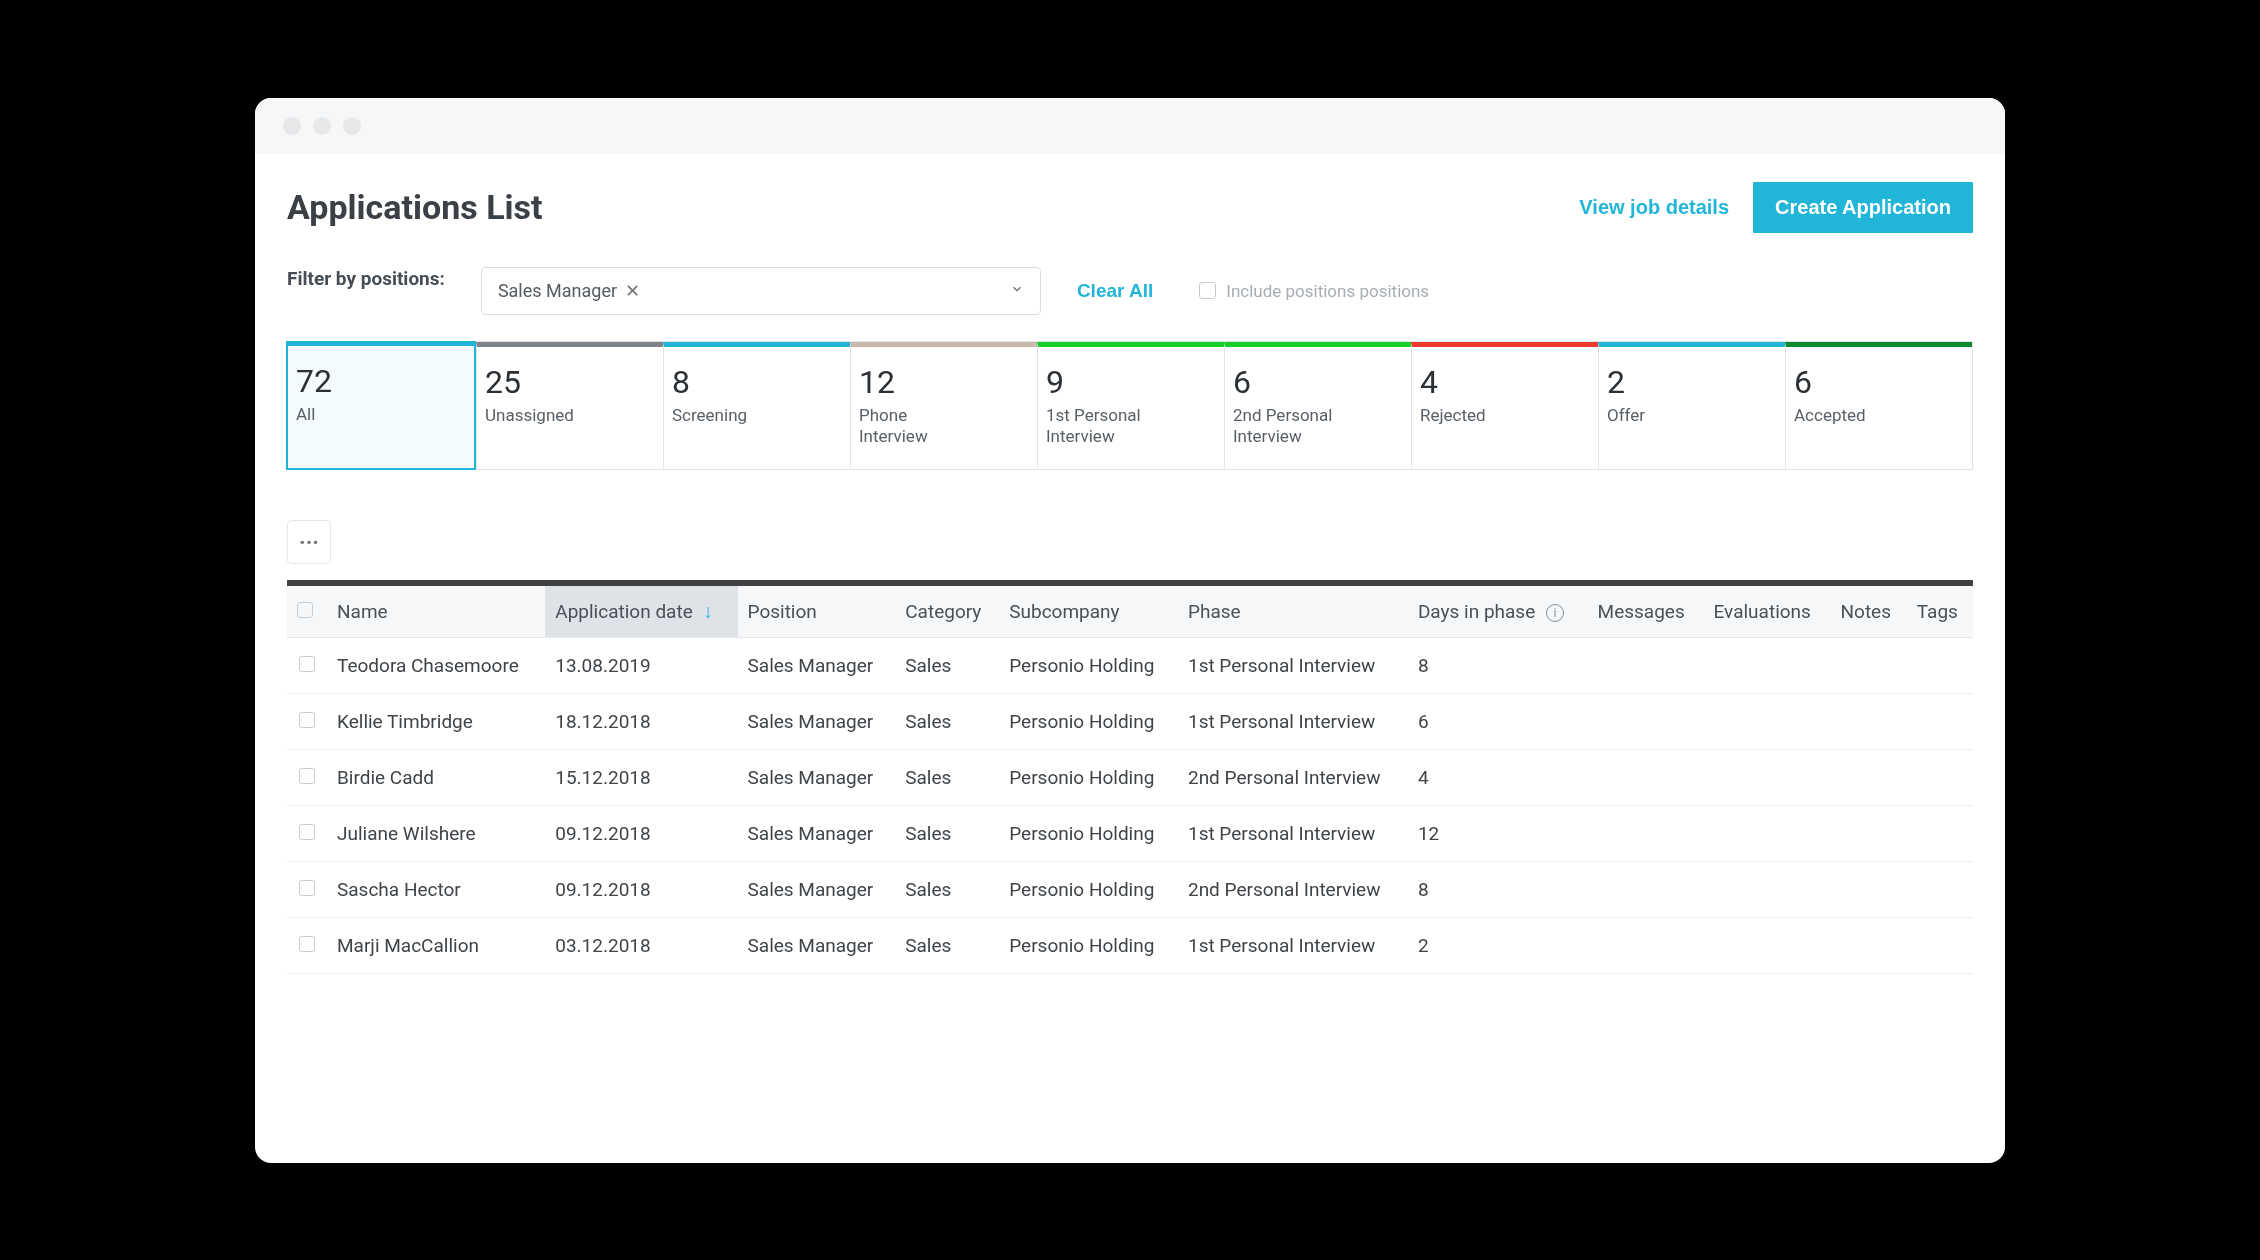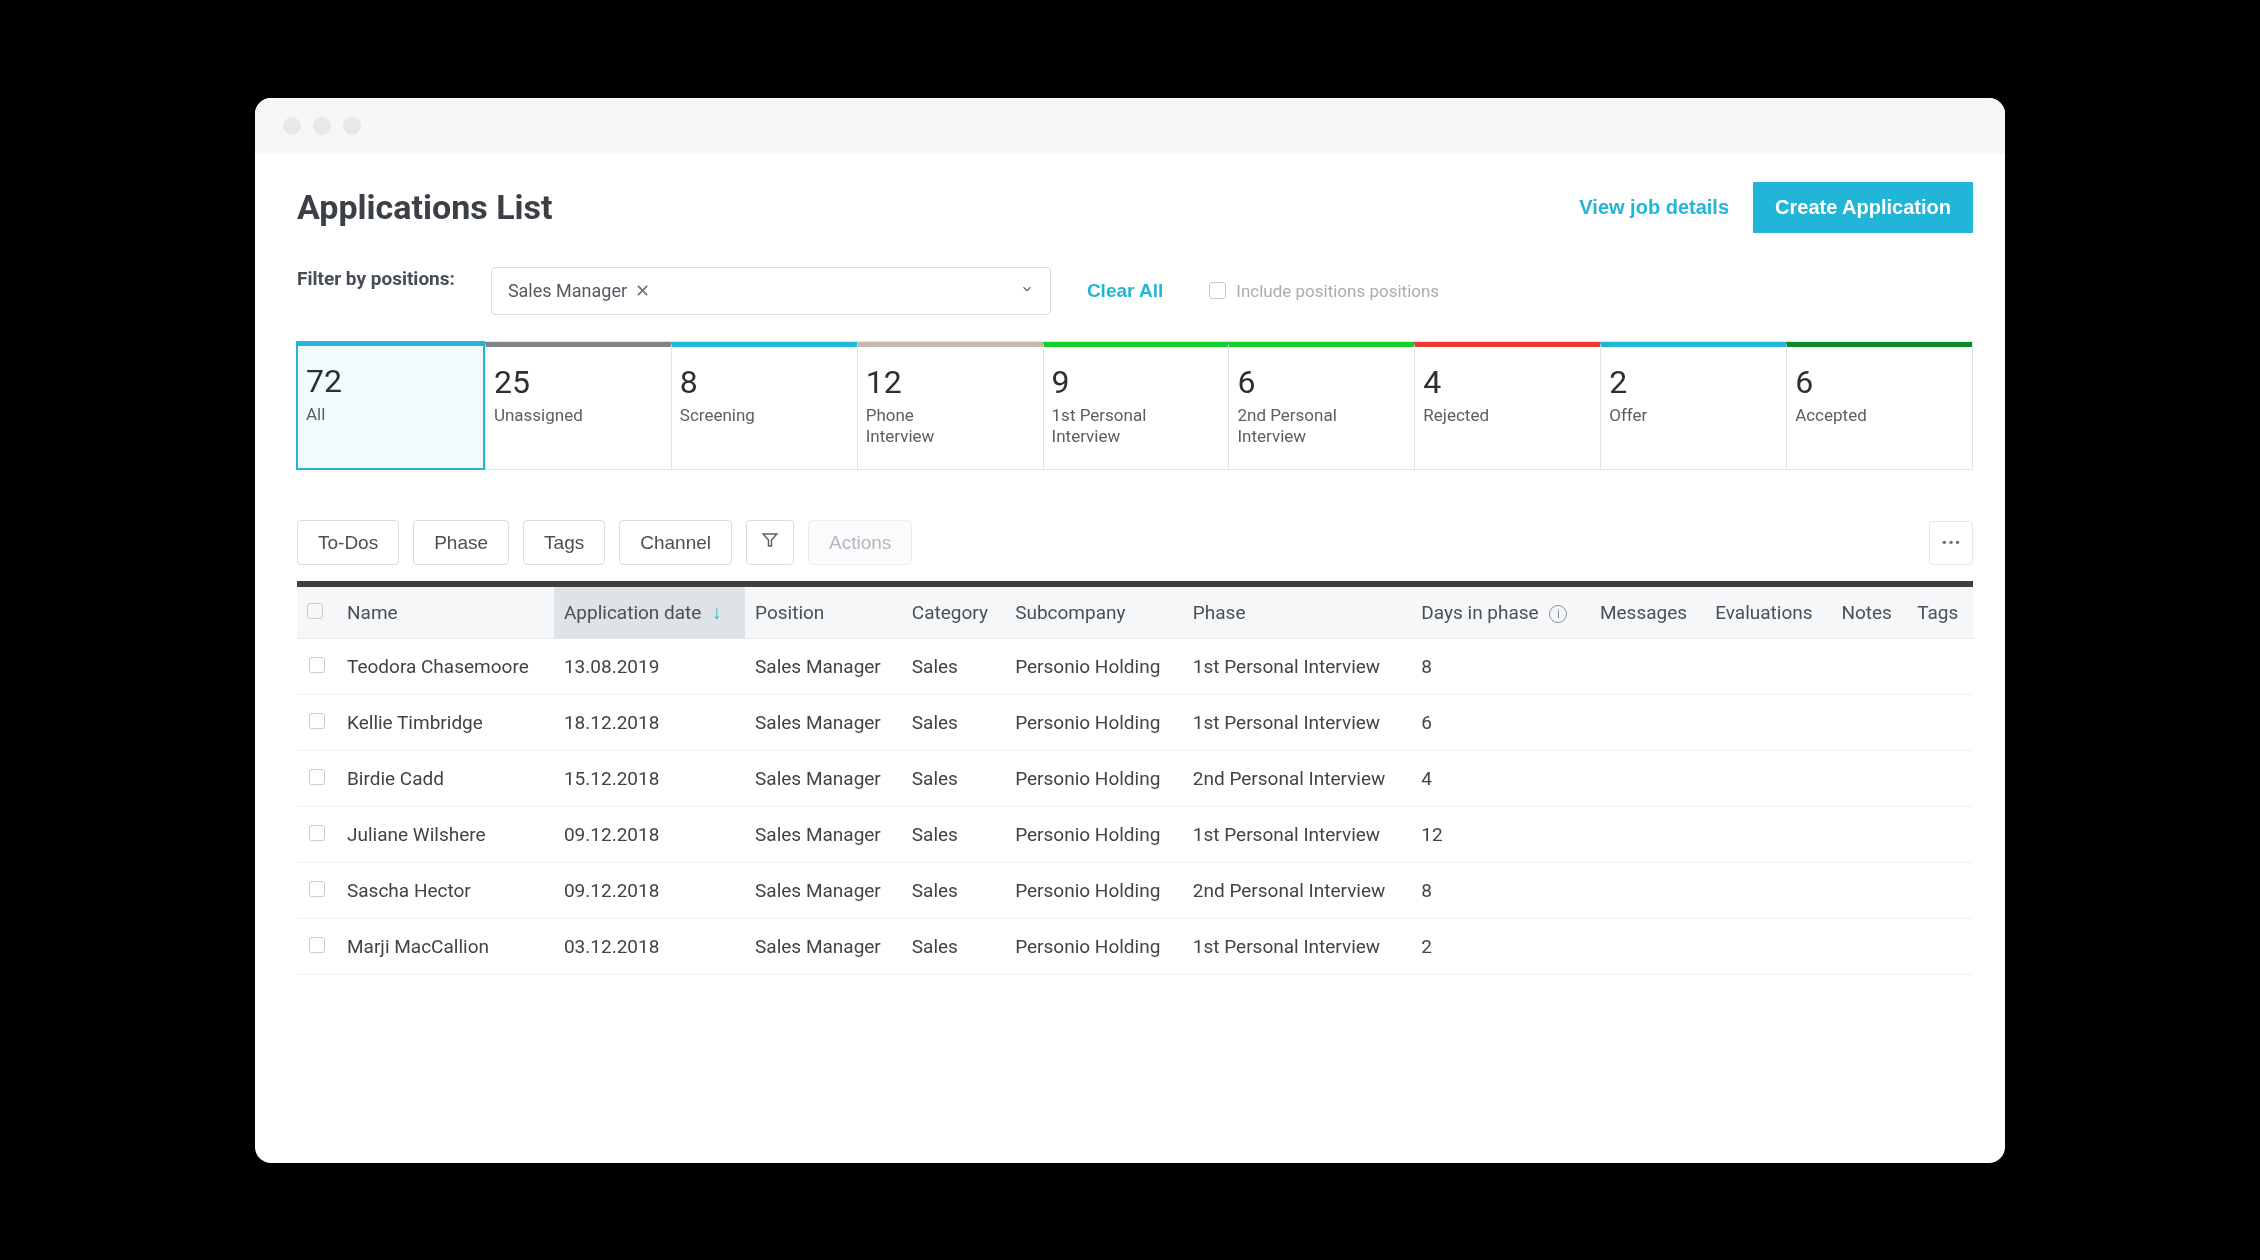--- a/index.html
+++ b/index.html
@@ -27,21 +27,20 @@
     align-items: center;
     padding: 0 28px;
     gap: 12px;
   }
   .traffic-dot {
     width: 18px; height: 18px; border-radius: 50%;
     background: #e6e8ea;
   }
   .content {
     padding: 28px 32px 0 32px;
-    margin-left: 10px;
   }
   .header-row {
     display: flex;
     align-items: center;
     justify-content: space-between;
     margin-bottom: 34px;
   }
   .page-title {
     font-size: 34px;
     font-weight: 700;
@@ -294,34 +293,20 @@
           <div class="stage-count">2</div>
           <div class="stage-label">Offer</div>
         </div>
         <div class="stage-card" style="border-top-color: rgb(14, 138, 46);">
           <div class="stage-count">6</div>
           <div class="stage-label">Accepted</div>
         </div>
       </div>
 
     <div class="toolbar-row">
-      <div class="toolbar-left">
-        <button class="tool-btn">To-Dos</button>
-        <button class="tool-btn">Phase</button>
-        <button class="tool-btn">Tags</button>
-        <button class="tool-btn">Channel</button>
-        <button class="tool-btn icon-only">
-          <span>
-            <svg width="18" height="18" viewBox="0 0 24 24" fill="none" stroke="#5b6168" stroke-width="2">
-                <polygon points="3 4 21 4 14 12 14 20 10 20 10 12 3 4"></polygon>
-              </svg>
-          </span>
-        </button>
-        <button class="tool-btn disabled">Actions</button>
-      </div>
       <div class="more-btn">
         <span>···</span>
       </div>
     </div>
 
     <table class="table">
       <thead>
         <tr>
           <th class="checkbox-col"><span class="row-checkbox"></span></th>
           <th>Name</th>

